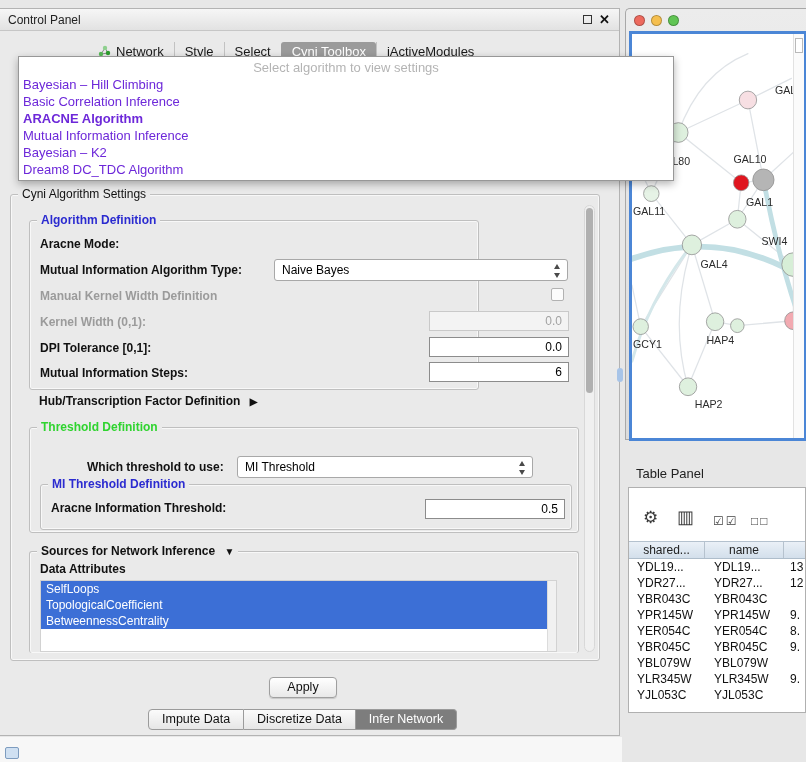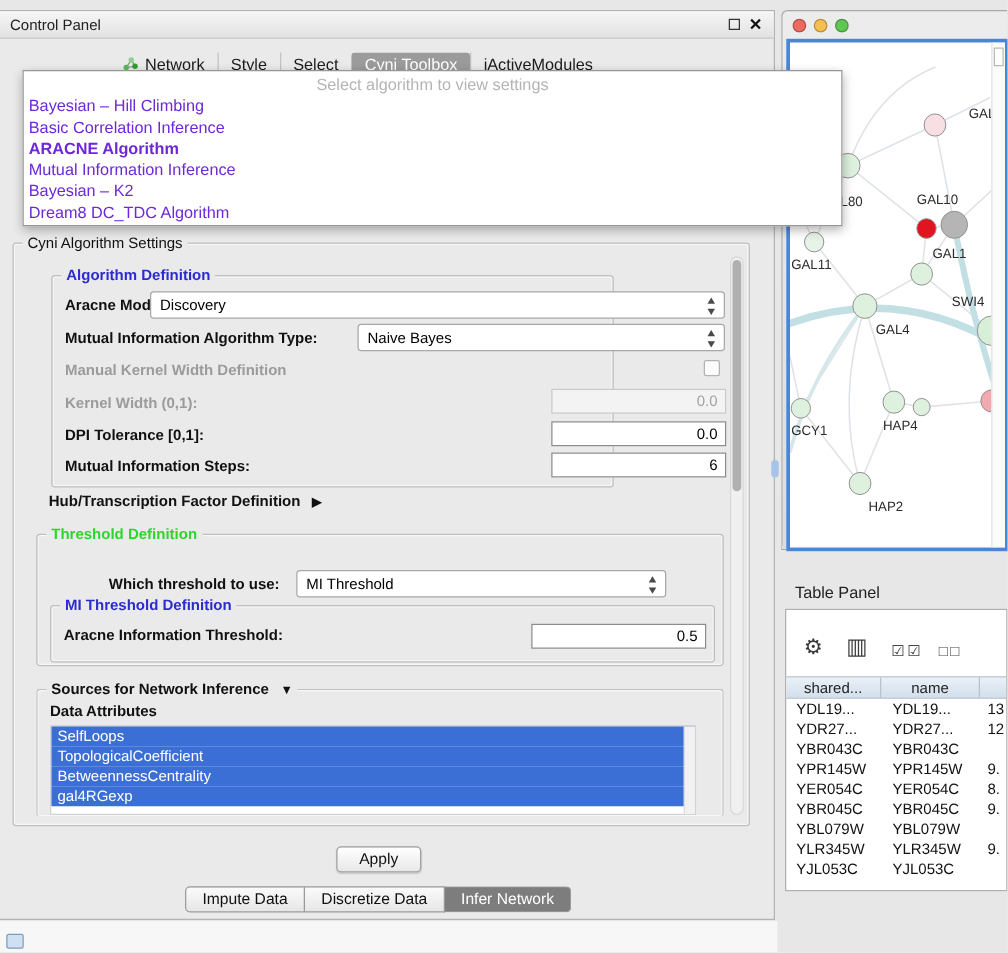--- a/index.html
+++ b/index.html
@@ -33,21 +33,21 @@
   .algo-item { height:17px; line-height:17px; padding-left:4px; font-size:13px; color:#6d28d9; white-space:nowrap; }
   .algo-item.sel { font-weight:bold; }
 
   .fs { position:absolute; border:1px solid #bfbfbf; border-radius:3px; box-shadow:inset 0 0 0 1px rgba(255,255,255,.65); }
   .fs > .legend { position:absolute; top:-8px; left:7px; background:#eaeaea; padding:0 4px; font-size:12px; white-space:nowrap; }
   .legend.plain { color:#111; }
   .legend.blue  { color:#2b2bd0; font-weight:bold; }
   .legend.green { color:#2fd42f; font-weight:bold; }
 
   #fs-settings  { left:10px;  top:185px; width:590px; height:467px; }
-  #fs-alg       { left:30px;  top:25px;  width:450px; height:170px; }
+  #fs-alg       { left:18px;  top:25px;  width:450px; height:170px; }
   #fs-threshold { left:18px;  top:232px; width:550px; height:106px; }
   #fs-mi        { left:10px;  top:56px;  width:532px; height:46px; }
   #fs-sources   { left:18px;  top:356px; width:550px; height:102px; border-bottom:none;padding-left:48px; }
 
   .lbl { position:absolute; font-size:12px; font-weight:bold; color:#111; white-space:nowrap; }
   .lbl.dis { color:#9b9b9b; }
 
   .combo { position:absolute; height:22px; background:#fff; border:1px solid #a8a8a8; border-radius:3px;
     font-size:12px; line-height:20px; padding-left:7px; color:#000; }
   .arrows { position:absolute; right:5px; top:4px; width:9px; height:14px; }
@@ -176,24 +176,20 @@
       </div>
   </div>
 
   <div class="fs" id="fs-settings">
     <span class="legend plain">Cyni Algorithm Settings</span>
 
     <div class="fs" id="fs-alg">
       <span class="legend blue">Algorithm Definition</span>
 
       <span class="lbl" style="left:10px;top:16px">Aracne Mode:</span>
-      <div class="combo" style="left:78px;top:12px;width:460px">
-        <span>Discovery</span>
-        <span class="arrows"></span>
-      </div>
 
       <span class="lbl" style="left:10px;top:42px">Mutual Information Algorithm Type:</span>
       <div class="combo" style="left:244px;top:38px;width:294px">
         <span>Naive Bayes</span>
         <span class="arrows"></span>
       </div>
 
       <span class="lbl dis" style="left:10px;top:68px">Manual Kernel Width Definition</span>
       <span class="cb" style="left:521px;top:67px"></span>
 
@@ -237,21 +233,20 @@
       <div class="attr-list">
 
         <div class="list-sb"></div>
 
           <div class="attr-item sel">SelfLoops</div>
 
           <div class="attr-item sel">TopologicalCoefficient</div>
 
           <div class="attr-item sel">BetweennessCentrality</div>
 
-          <div class="attr-item sel">gal4RGexp</div>
         </div>
     </div>
 
     <div class="sb-track">
       <div class="sb-thumb"></div>
     </div>
   </div>
 
   <div class="apply-btn">Apply</div>
 

